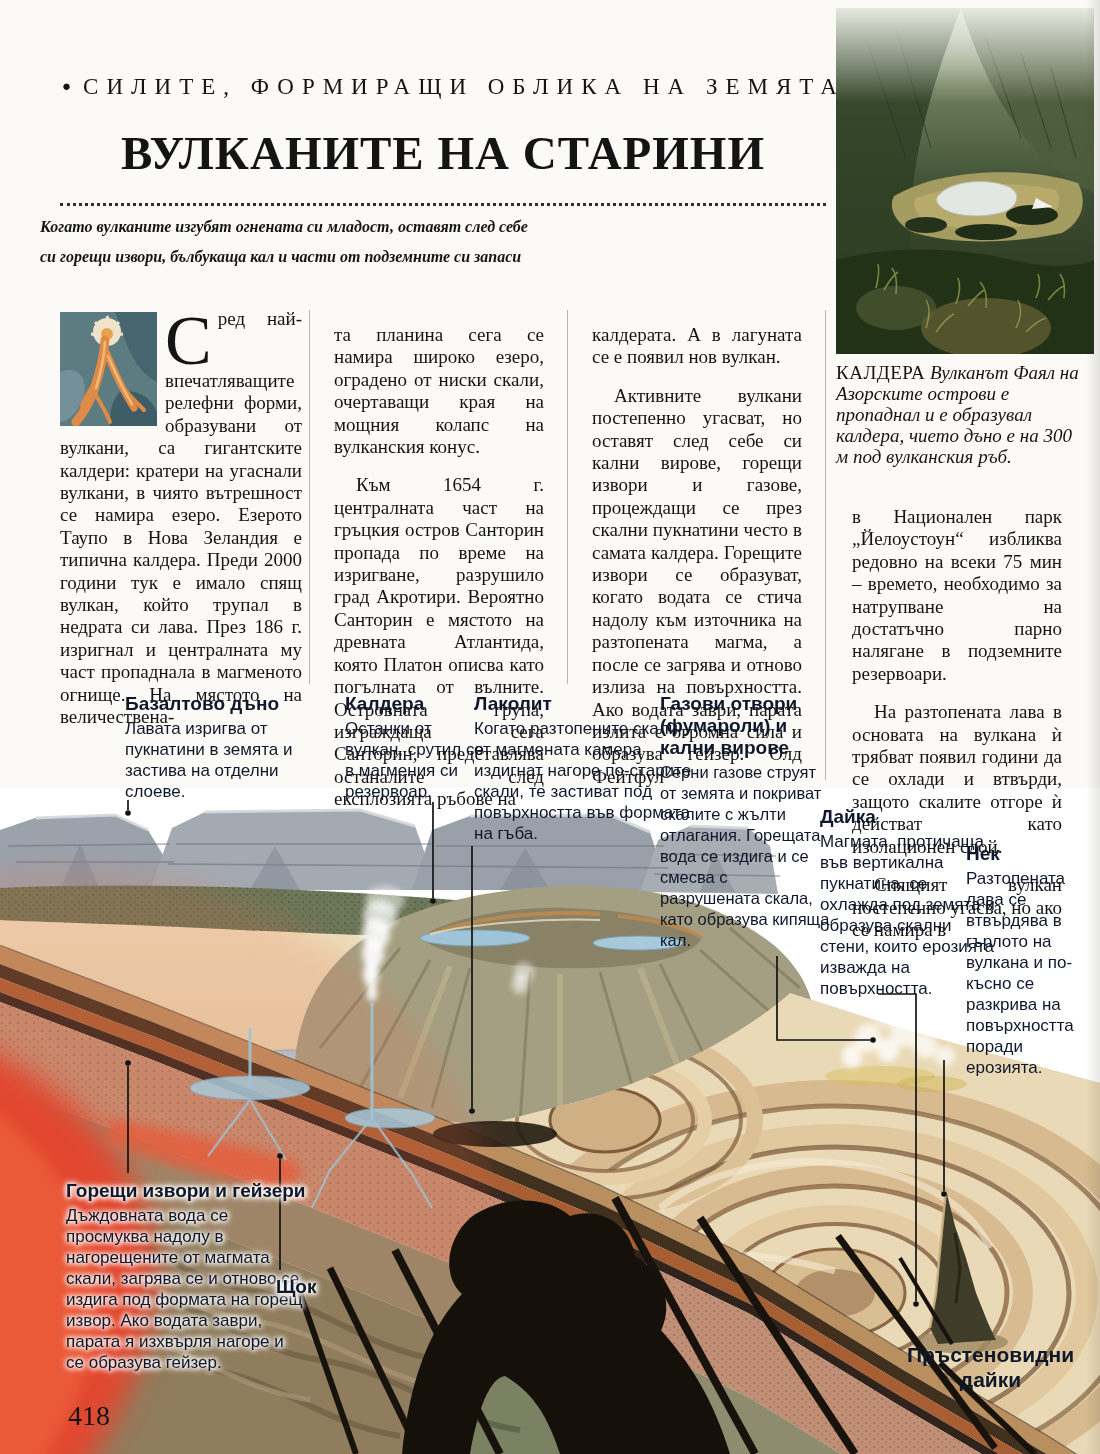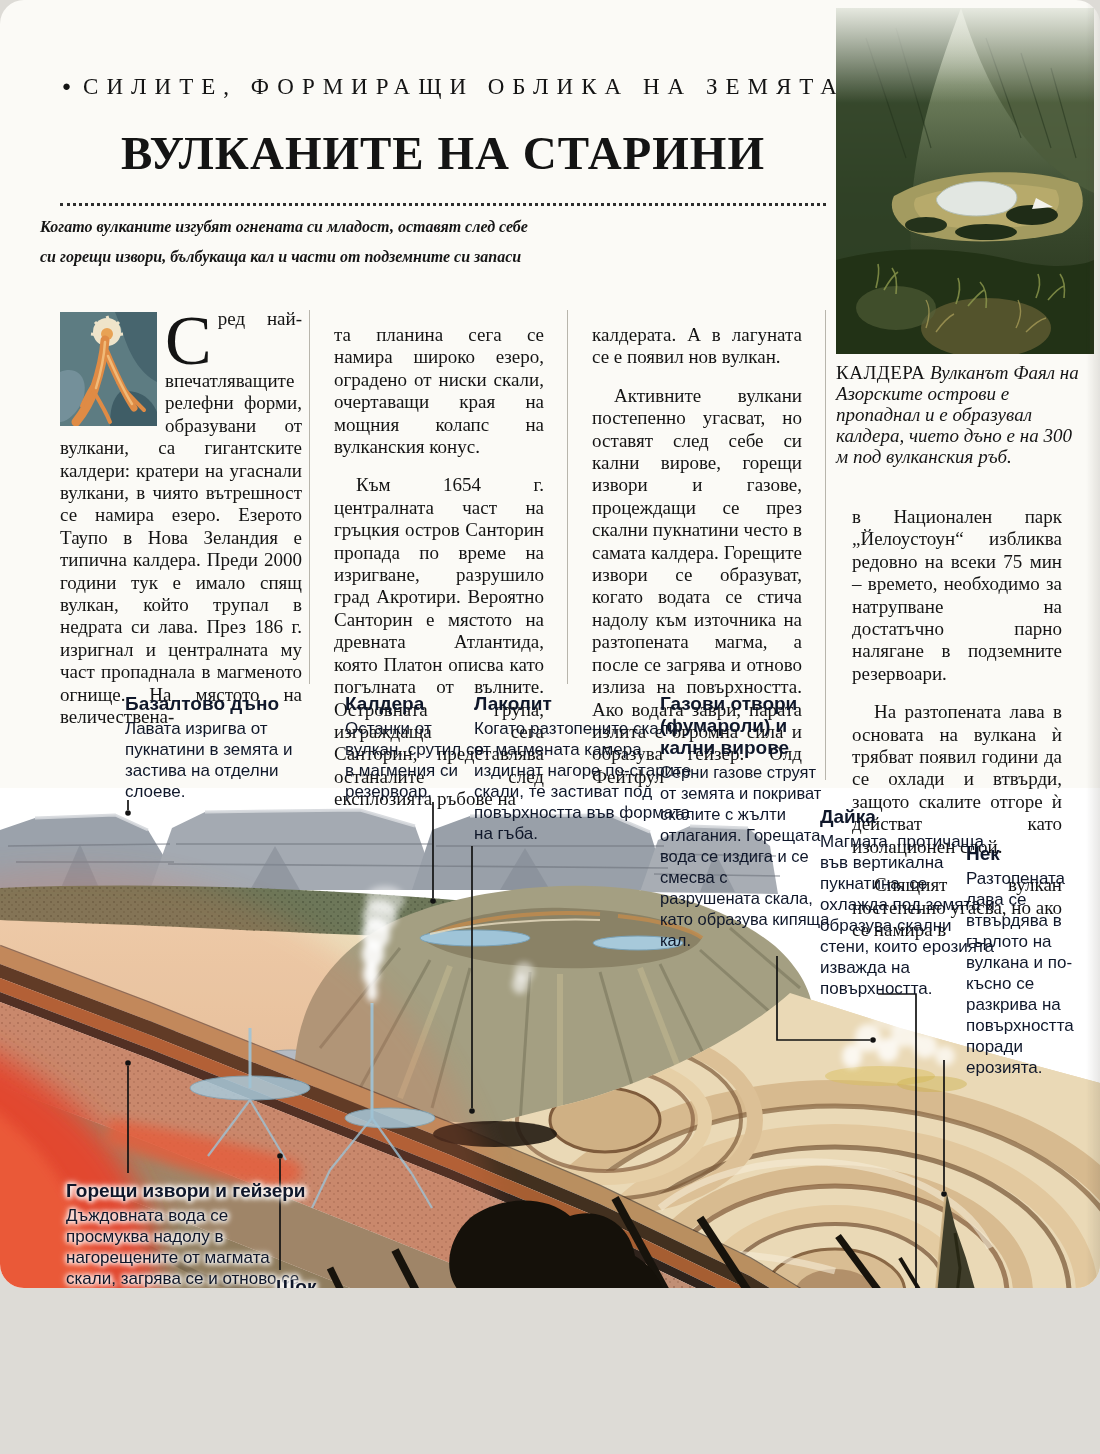--- a/index.html
+++ b/index.html
@@ -1,17 +1,17 @@
 <!DOCTYPE html>
 <html lang="bg"><head>
 <meta charset="utf-8">
 <style>
   html,body{margin:0;padding:0;background:#dddbd6;}
-  .page{position:relative;width:1100px;height:1288px;margin:0 auto;background:#fbfaf6;
-        overflow:hidden;font-family:"Liberation Serif","DejaVu Serif",serif;color:#141414;border-radius:24px;}
+  .page{position:relative;width:1100px;height:1454px;margin:0 auto;background:#fbfaf6;
+        overflow:hidden;font-family:"Liberation Serif","DejaVu Serif",serif;color:#141414;}
   
   .kicker{position:absolute;left:62px;top:74px;font-size:23px;letter-spacing:8px;white-space:nowrap;}
   .kicker .bullet{font-size:15px;letter-spacing:0;margin-right:12px;vertical-align:3px;}
   .title{position:absolute;left:60px;top:126px;width:766px;text-align:center;
          font-size:47px;font-weight:600;letter-spacing:1px;margin:0;}
   .dotrule{position:absolute;left:60px;top:203px;width:766px;border-top:3px dotted #2e2e2e;}
   .subtitle{position:absolute;left:40px;top:212px;width:806px;text-align:left;
             font-style:italic;font-weight:bold;font-size:16px;line-height:30px;margin:0;}
   
   .photo{position:absolute;left:836px;top:8px;width:258px;height:346px;overflow:hidden;margin:0;}

